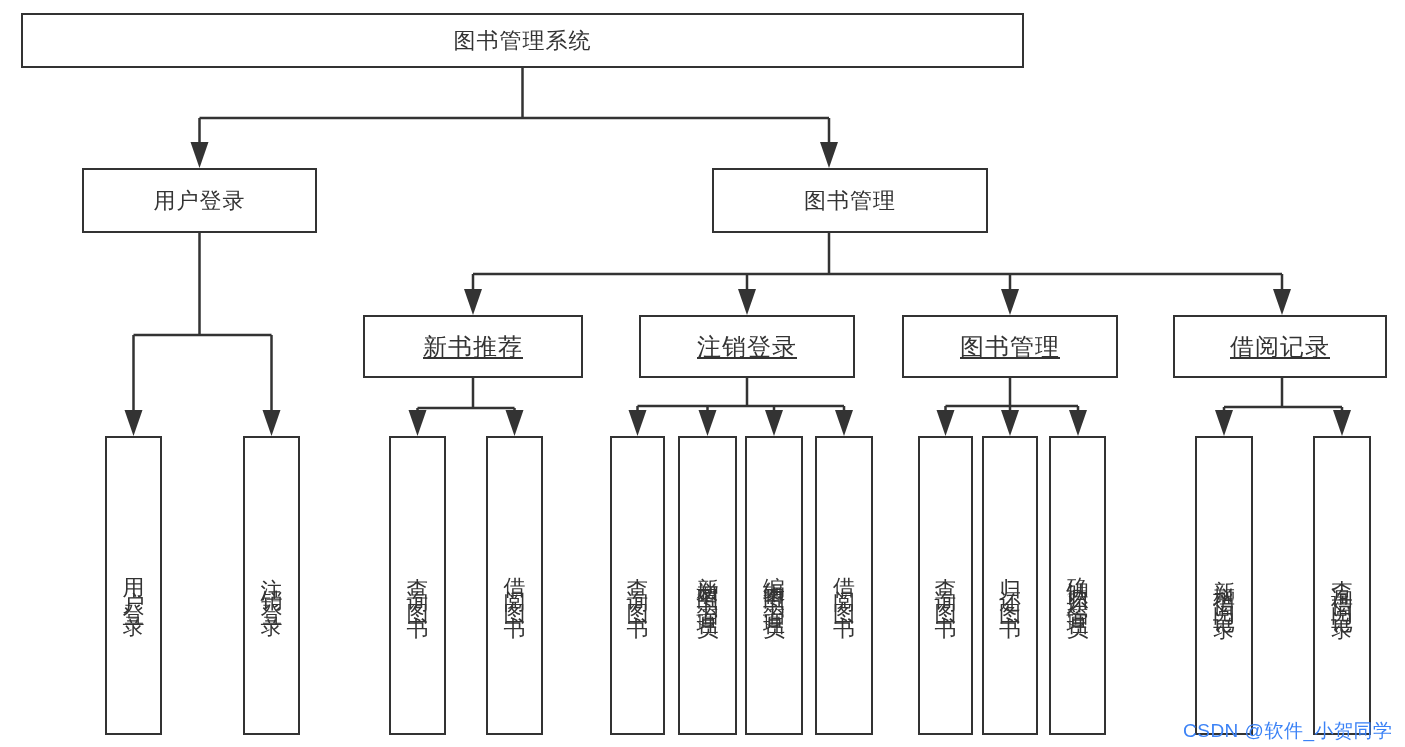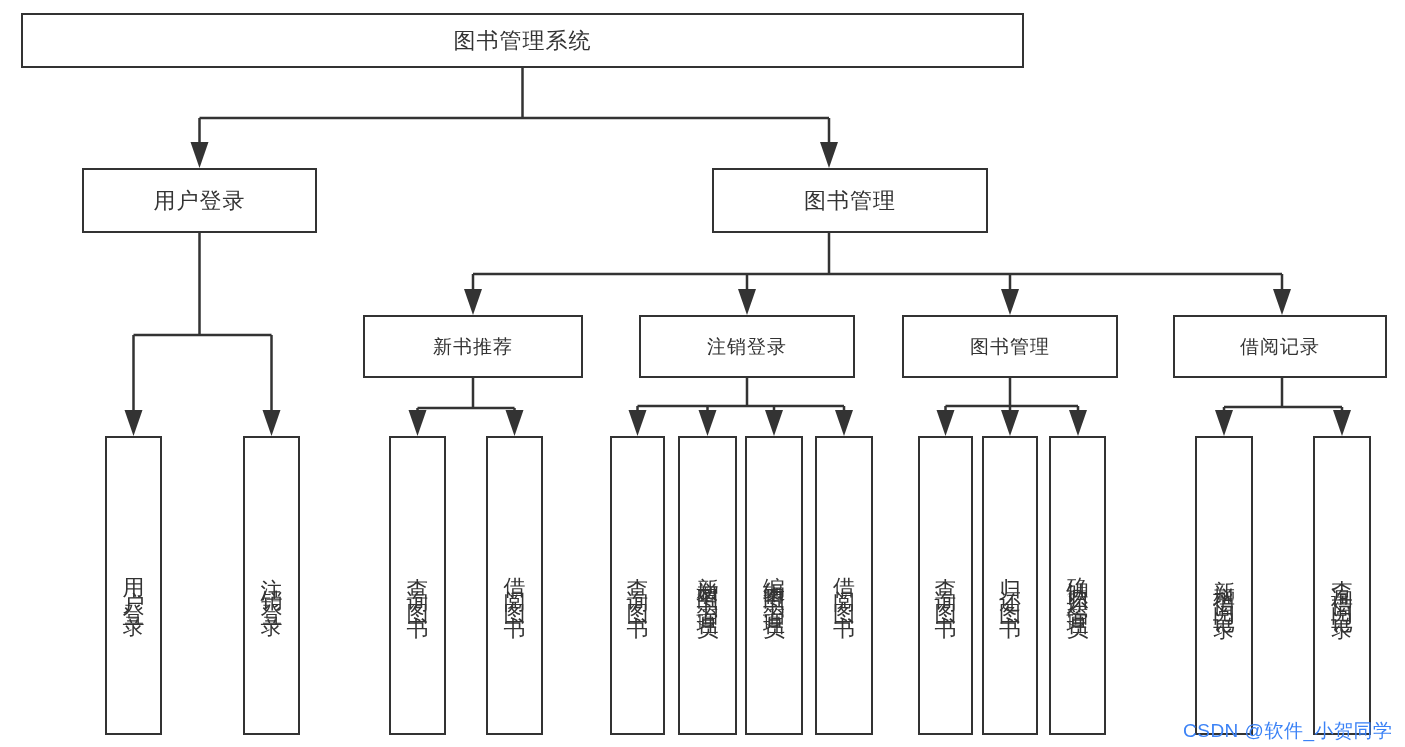--- a/index.html
+++ b/index.html
@@ -6,21 +6,21 @@
   #stage{
     position:relative;width:1405px;height:747px;background:#ffffff;overflow:hidden;
     font-family:"Liberation Sans",sans-serif;color:#333;
   }
   #wires{position:absolute;left:0;top:0;width:1405px;height:747px;}
   .box{
     position:absolute;background:#ffffff;border:2.5px solid #333333;box-sizing:border-box;
     display:flex;align-items:center;justify-content:center;color:#333333;
   }
   .hbox{font-size:22px;letter-spacing:1px;}
-  .l3{font-size:19px;}
+  .l3{font-size:24px;text-decoration:underline;}
   .leaf{font-size:22px;}
   .leaf > span{
     writing-mode:vertical-rl;text-orientation:mixed;
     line-height:1;white-space:nowrap;
   }
   .ls4 > span{letter-spacing:13px;}
   .ls6 > span{letter-spacing:8px;}
   .ls9 > span{letter-spacing:6px;}
   .watermark{
     position:absolute;left:1183px;top:718px;width:215px;

